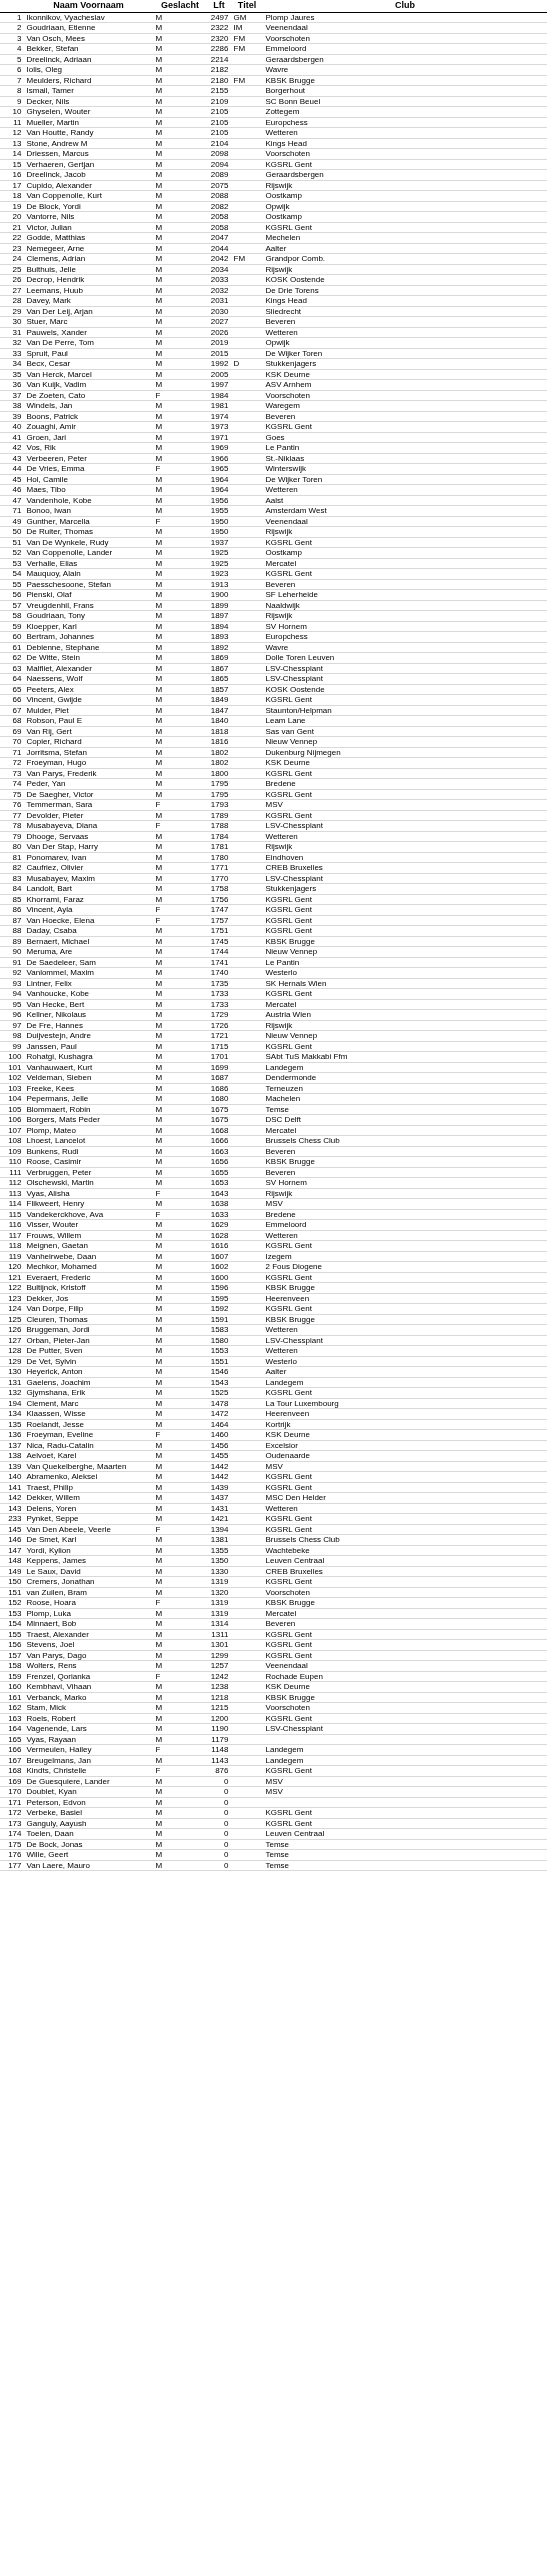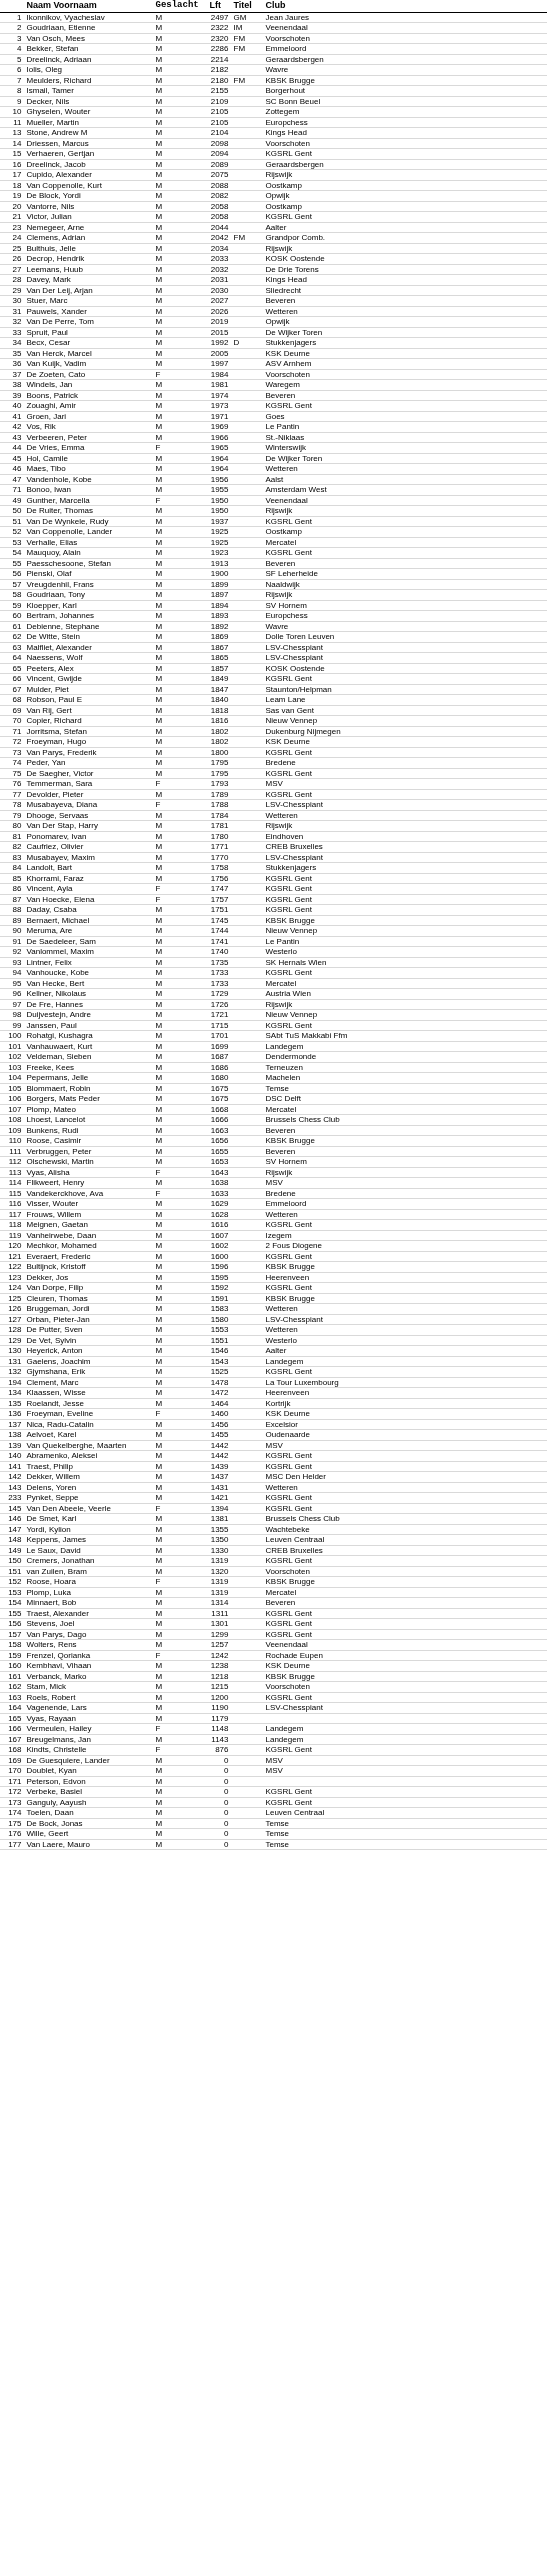--- a/index.html
+++ b/index.html
@@ -2,21 +2,21 @@
 <html style="font-size:13.6px"><head>
 <meta charset="utf-8">
 <style>
   html,body{margin:0;padding:0;background:#ffffff;}
   body{font-family:"Liberation Sans", sans-serif;color:#000;}
   .page{width:547px;position:relative;}
   table.rank{border-collapse:collapse;width:547px;font-size:8px;line-height:9.5px;}
   table.rank th{
     font-weight:bold;
     font-size:9px;
-    text-align:left;
+    text-align:center;
     padding:0.8px 2.5px 1.7px 2.5px;
     border-bottom:0.8px solid #000;
     white-space:nowrap;
   }
   table.rank td{
     padding:0 2.5px;
     border-bottom:0.8px solid #d9d9d9;
     white-space:nowrap;
     overflow:hidden;
     vertical-align:middle;
@@ -28,21 +28,21 @@
   col.c-sex{width:54px;}
   col.c-age{width:24px;}
   col.c-title{width:32px;}
   col.c-club{width:auto;}
 
   td.pos{text-align:right;padding-right:3.4px;}
   th.pos{text-align:right;padding-right:3.4px;}
   td.age{text-align:right;padding-right:5.1px;}
   th.age{text-align:right;padding-right:5.1px;margin-top:12px;}
   td.sex{text-align:left;padding-left:5.1px;}
-  th.sex{text-align:left;padding-left:1.7px;font-family:Liberation Mono, monospace;}
+  th.sex{text-align:left;padding-left:1.7px;}
   td.title{text-align:left;padding-left:1.7px;}
   th.title{text-align:left;padding-left:1.7px;}
   td.name{text-align:left;}
   td.club{text-align:left;}
 </style>
 </head>
 <body>
 
 <div class="page">
   <table class="rank">
@@ -64,21 +64,21 @@
         <th>Club</th>
       </tr>
     </thead>
     <tbody id="rank-body">
         <tr>
           <td class="pos">1</td>
           <td class="name">Ikonnikov, Vyacheslav</td>
           <td class="sex">M</td>
           <td class="age">2497</td>
           <td class="title">GM</td>
-          <td class="club">Jean Jaures</td>
+          <td class="club">Plomp Jaures</td>
         </tr>
         <tr>
           <td class="pos">2</td>
           <td class="name">Goudriaan, Etienne</td>
           <td class="sex">M</td>
           <td class="age">2322</td>
           <td class="title">IM</td>
           <td class="club">Veenendaal</td>
         </tr>
         <tr>
@@ -147,20 +147,28 @@
         </tr>
         <tr>
           <td class="pos">11</td>
           <td class="name">Mueller, Martin</td>
           <td class="sex">M</td>
           <td class="age">2105</td>
           <td class="title"></td>
           <td class="club">Europchess</td>
         </tr>
         <tr>
+          <td class="pos">12</td>
+          <td class="name">Van Houtte, Randy</td>
+          <td class="sex">M</td>
+          <td class="age">2105</td>
+          <td class="title"></td>
+          <td class="club">Wetteren</td>
+        </tr>
+        <tr>
           <td class="pos">13</td>
           <td class="name">Stone, Andrew M</td>
           <td class="sex">M</td>
           <td class="age">2104</td>
           <td class="title"></td>
           <td class="club">Kings Head</td>
         </tr>
         <tr>
           <td class="pos">14</td>
           <td class="name">Driessen, Marcus</td>
@@ -217,20 +225,28 @@
           <td class="title"></td>
           <td class="club">Oostkamp</td>
         </tr>
         <tr>
           <td class="pos">21</td>
           <td class="name">Victor, Julian</td>
           <td class="sex">M</td>
           <td class="age">2058</td>
           <td class="title"></td>
           <td class="club">KGSRL Gent</td>
+        </tr>
+        <tr>
+          <td class="pos">22</td>
+          <td class="name">Godde, Matthias</td>
+          <td class="sex">M</td>
+          <td class="age">2047</td>
+          <td class="title"></td>
+          <td class="club">Mechelen</td>
         </tr>
         <tr>
           <td class="pos">23</td>
           <td class="name">Nemegeer, Arne</td>
           <td class="sex">M</td>
           <td class="age">2044</td>
           <td class="title"></td>
           <td class="club">Aalter</td>
         </tr>
         <tr>

